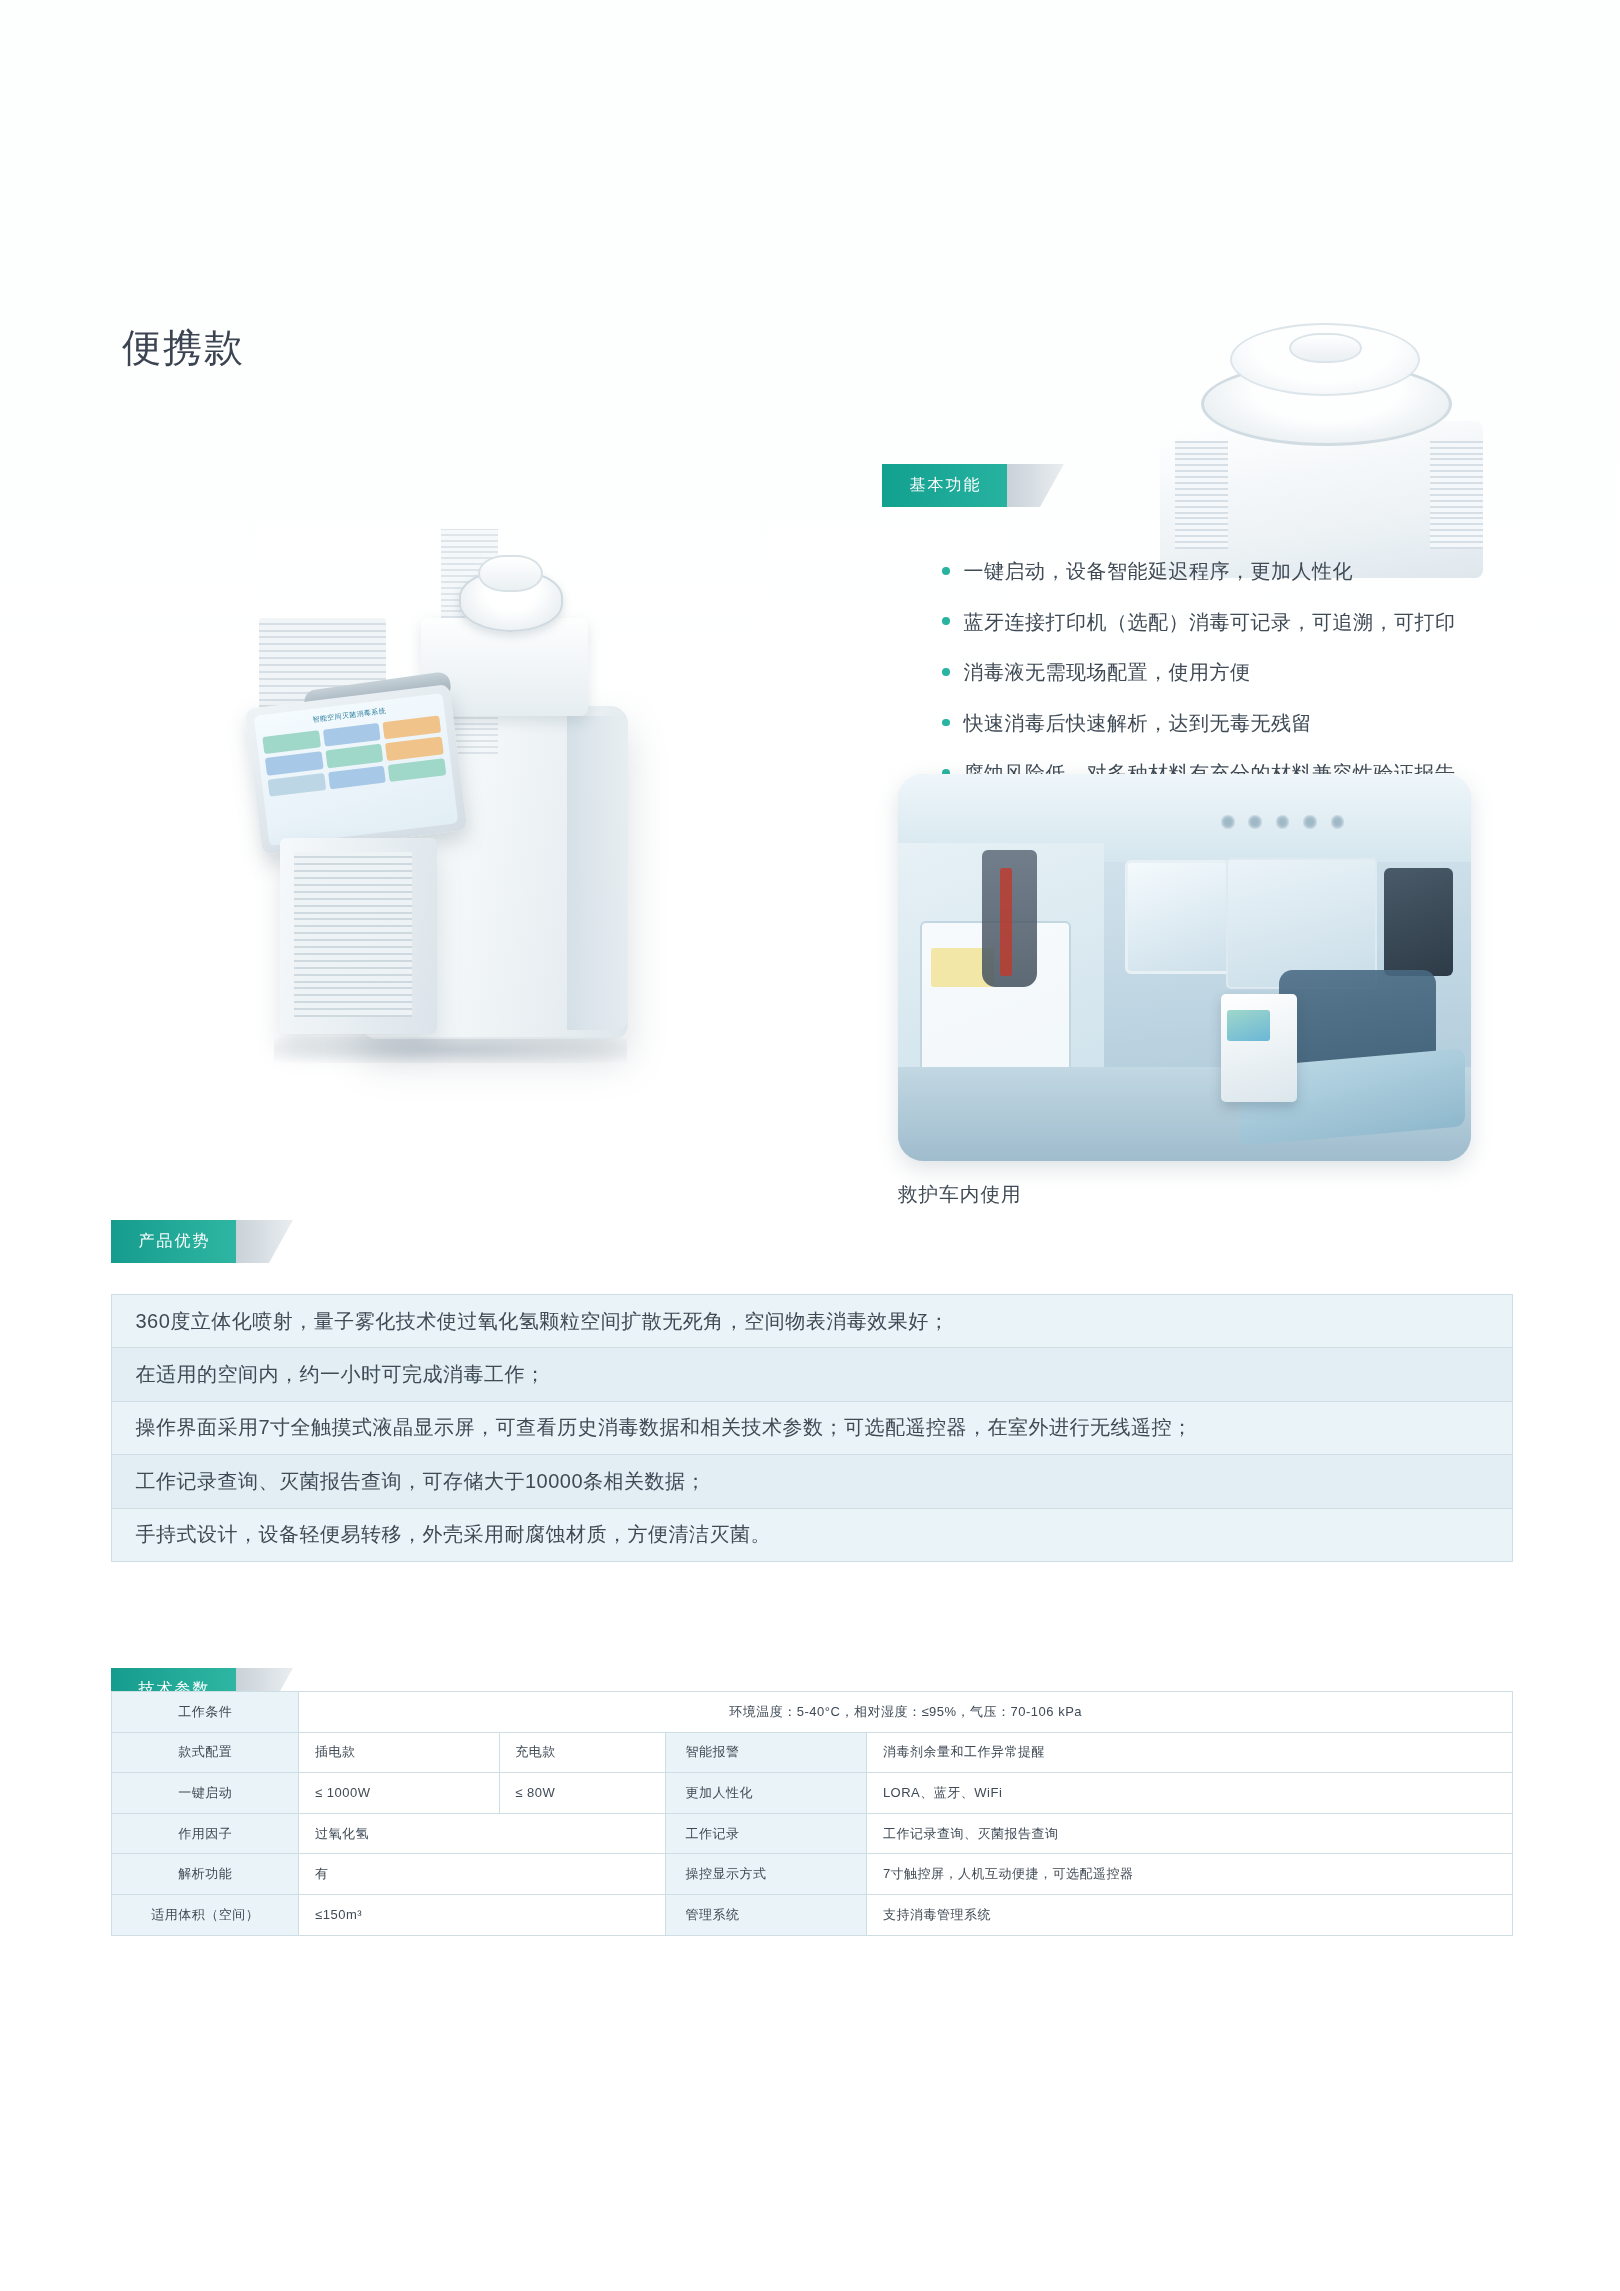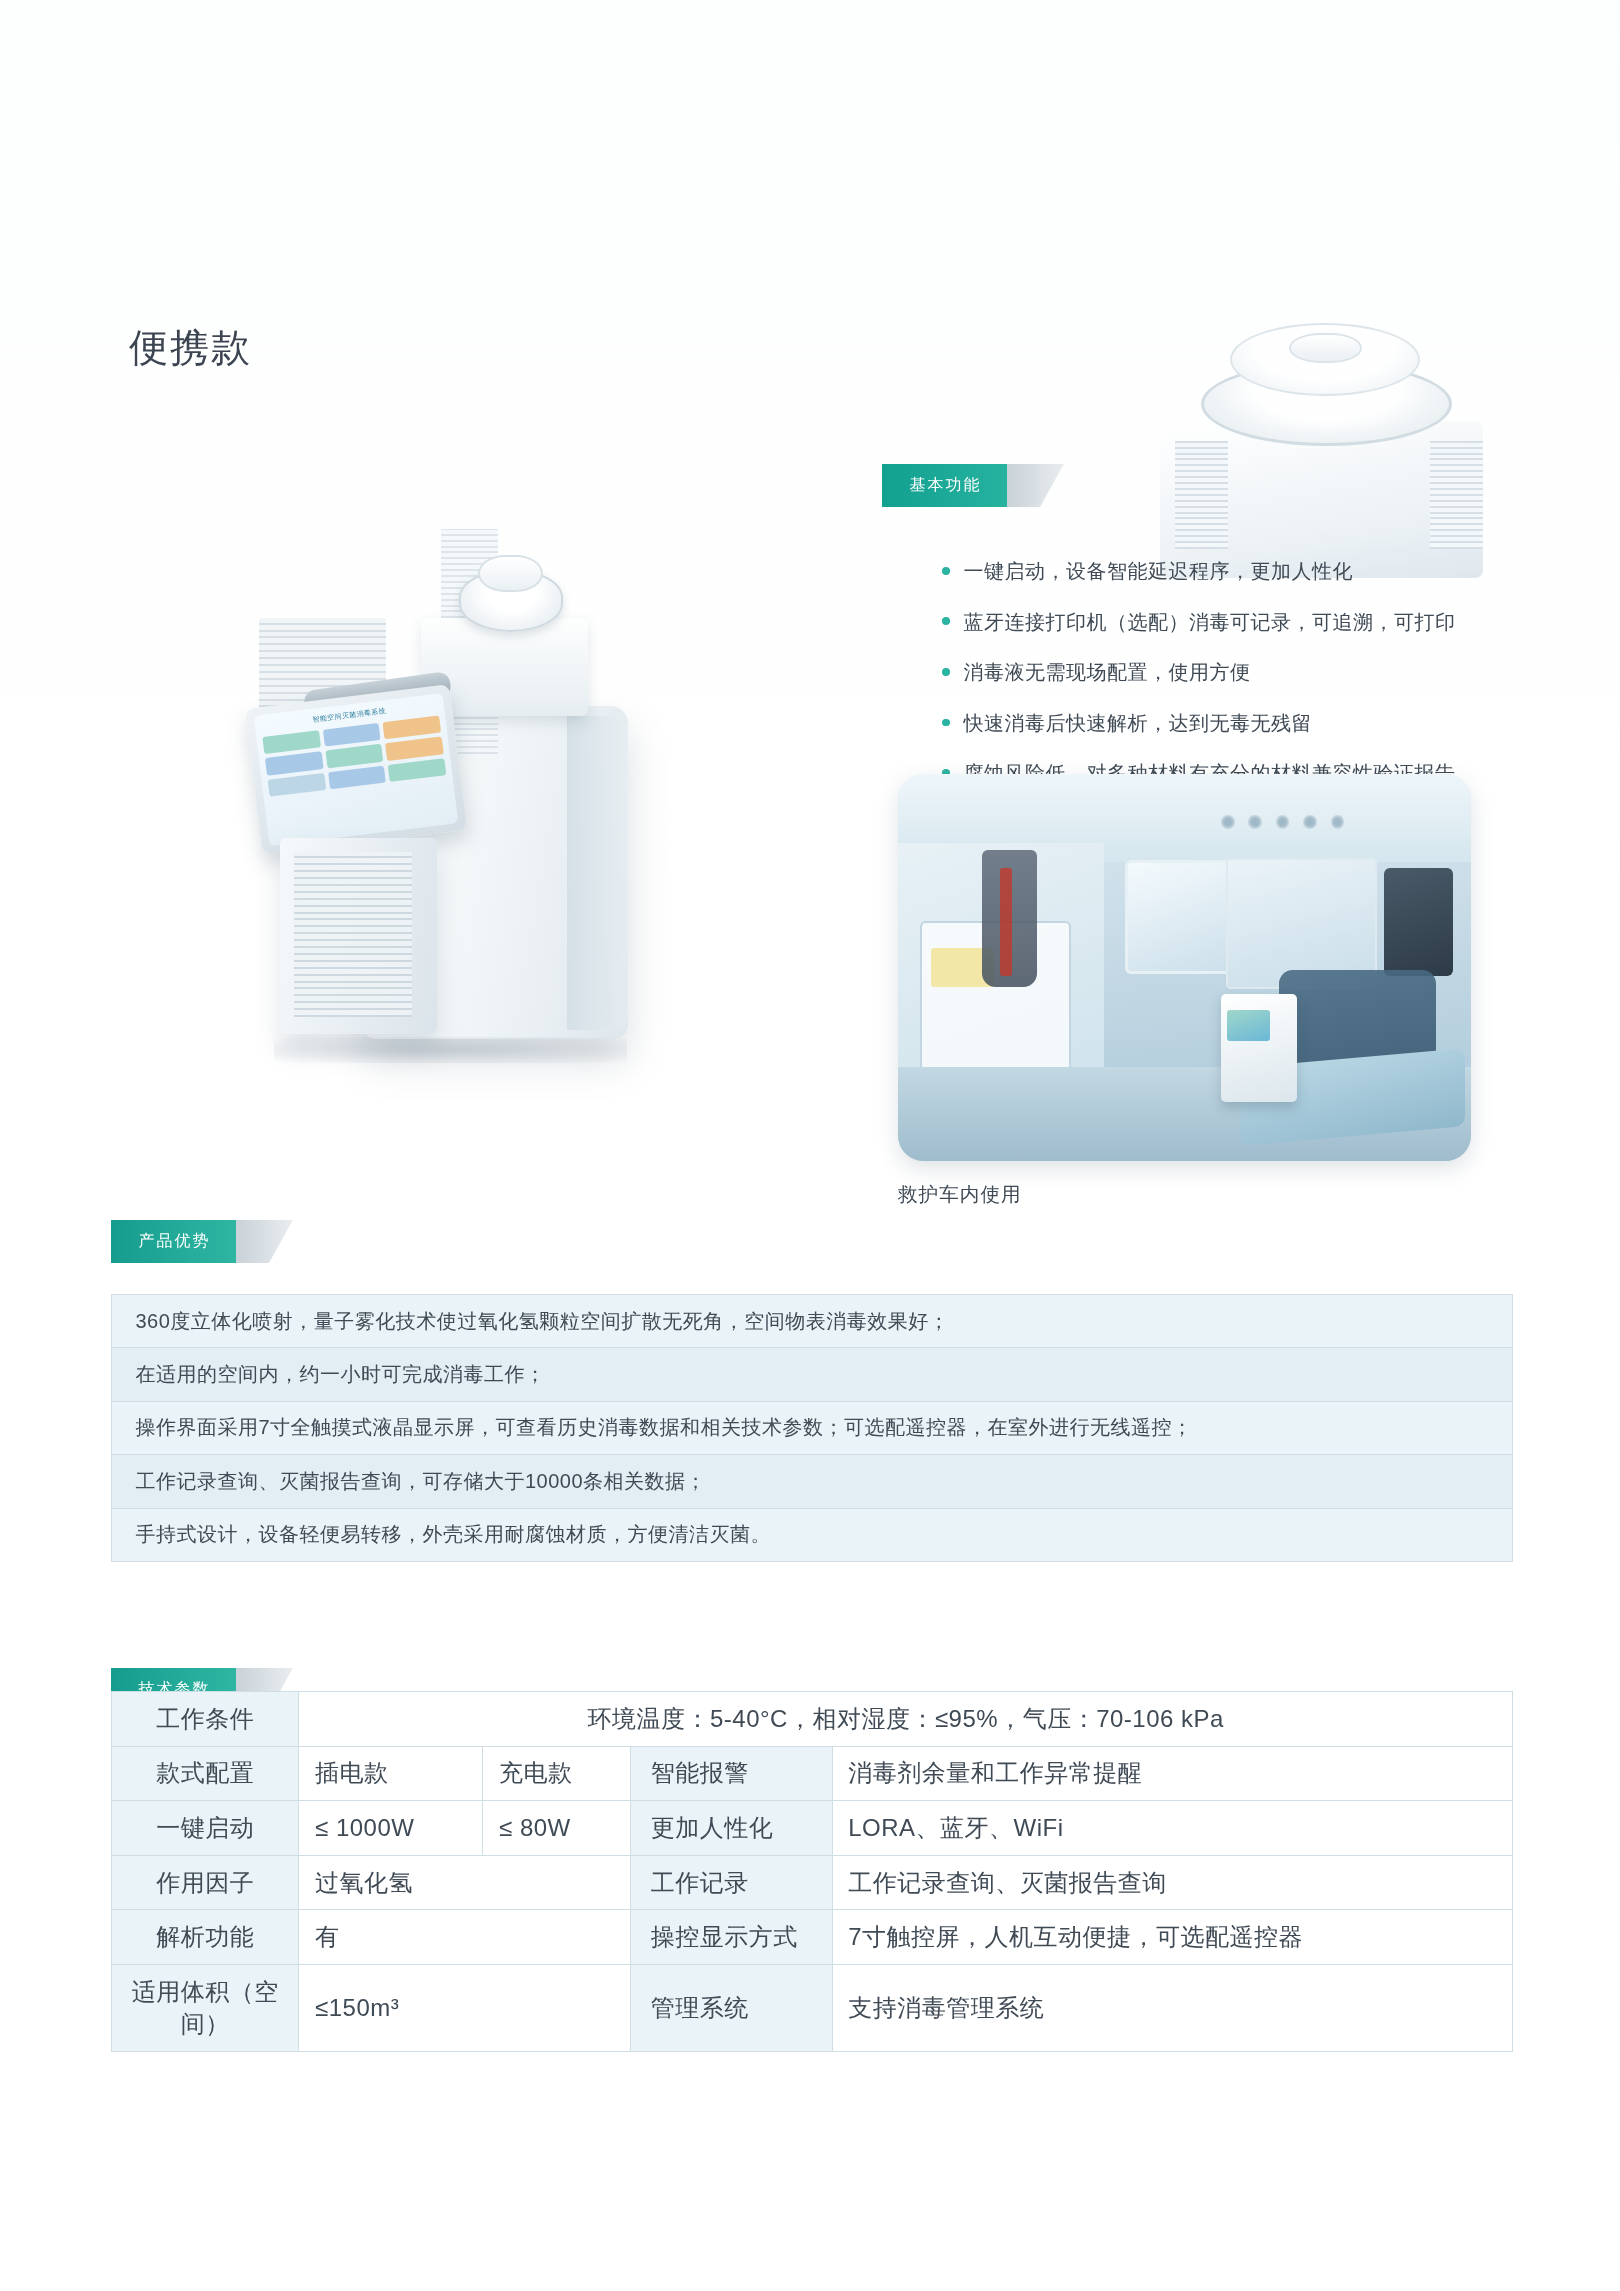--- a/index.html
+++ b/index.html
@@ -32,21 +32,21 @@
     font-size: 52px;
     font-weight: bold;
     letter-spacing: 2px;
     color: #18a697;
     margin: 0;
     line-height: 1.1;
   }
   .sub-title {
     font-size: 39px;
     color: #3b4450;
-    margin: 37px 0 0 18px;
+    margin: 37px 0 0 11px;
     letter-spacing: 2px;
   }
 
   
   .ribbon {
     position: absolute;
     height: 43px;
     display: flex;
     align-items: stretch;
   }
@@ -408,21 +408,21 @@
   .adv-table tr:nth-child(even) td { background: #e2eef4; }
 
   
   #spec-ribbon { left: 111px; top: 1668px; text-decoration: underline; }
   .spec-table {
     position: absolute;
     left: 111px;
     top: 1691px;
     width: 1402px;
     border-collapse: collapse;
-    font-size: 24px;
+    font-size: 13px;
     color: #3f4a55;
   }
   .spec-table td {
     border: 1px solid #cfdde4;
     padding: 10.8px 15.7px;
     background: #ffffff;
     letter-spacing: 0.5px;
   }
   .spec-table td.lab {
     background: #eaf3f7;

